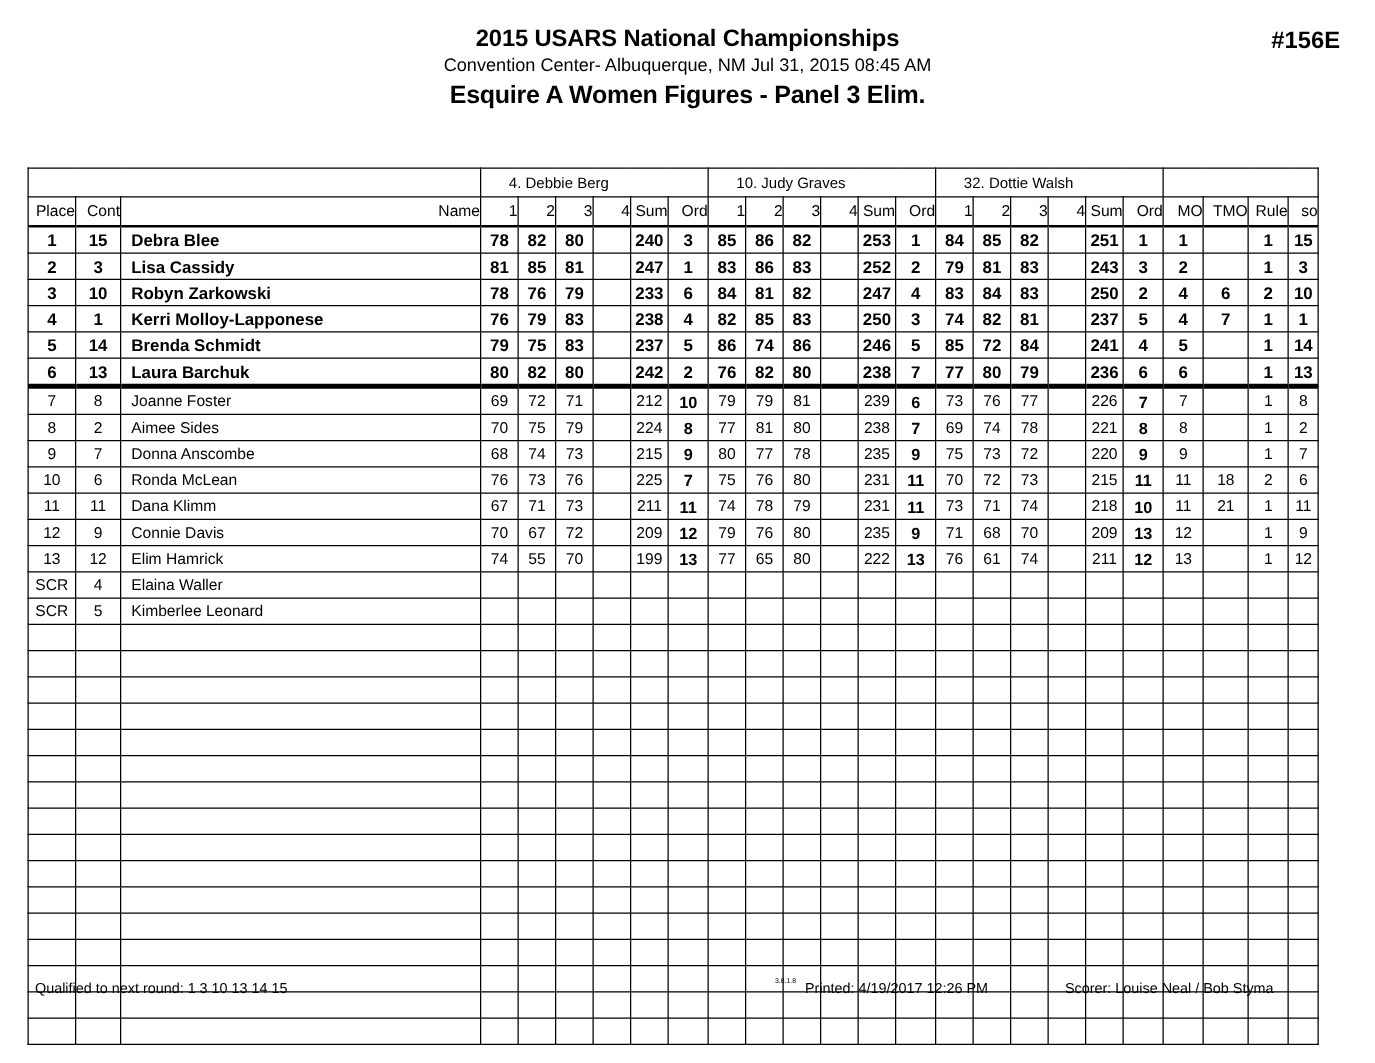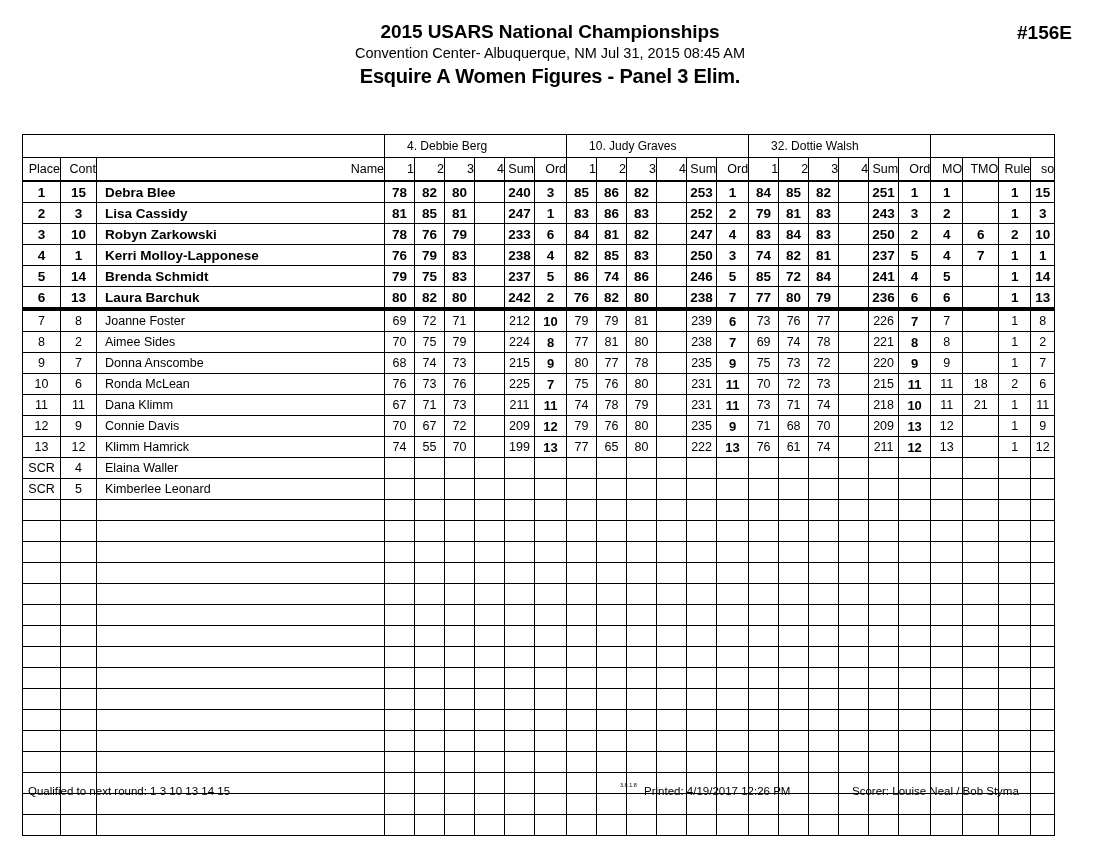--- a/index.html
+++ b/index.html
@@ -474,21 +474,21 @@
           <td class="">209</td>
           <td class="ordc thickL thickR">13</td>
           <td class="">12</td>
           <td class=""></td>
           <td class="">1</td>
           <td class="">9</td>
         </tr>
         <tr class="data-row rest">
           <td class="plc">13</td>
           <td class="cont">12</td>
-          <td class="name lcell">Klimm Hamrick</td>
+          <td class="name lcell">Elim Hamrick</td>
           <td class="">74</td>
           <td class="">55</td>
           <td class="">70</td>
           <td class=""></td>
           <td class="">199</td>
           <td class="ordc thickL thickR">13</td>
           <td class="">77</td>
           <td class="">65</td>
           <td class="">80</td>
           <td class=""></td>

